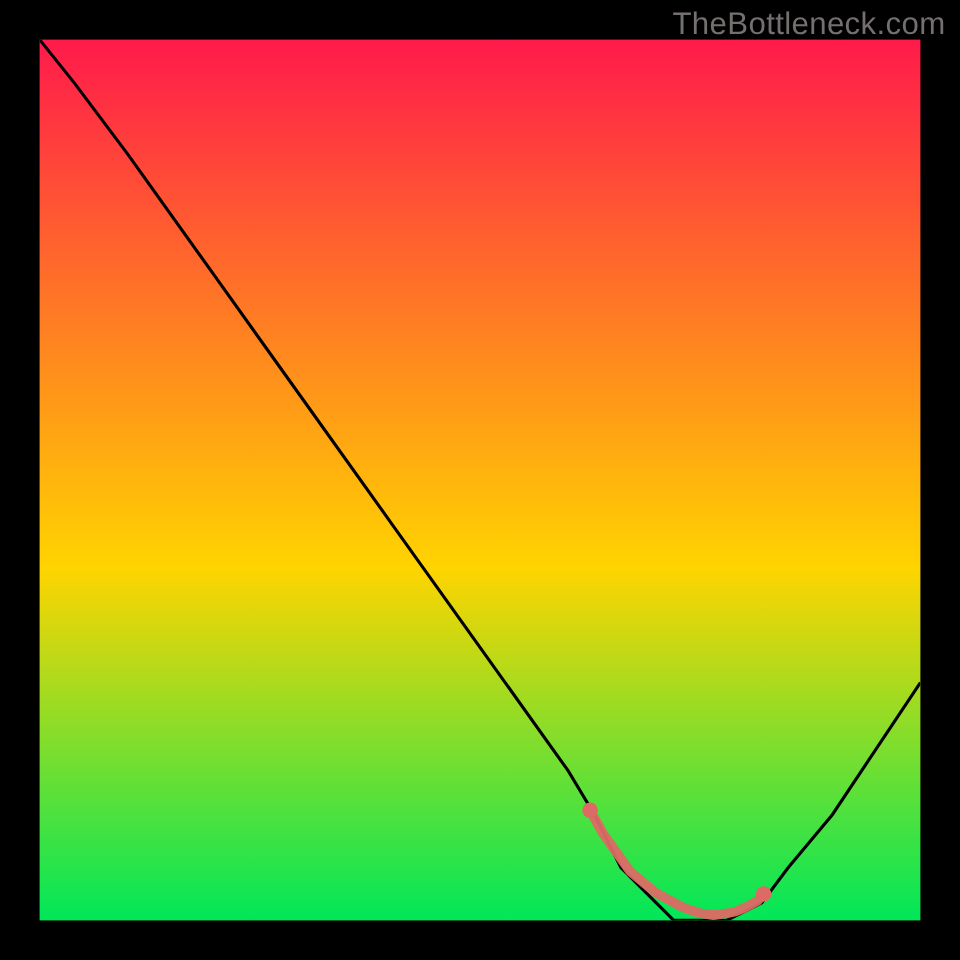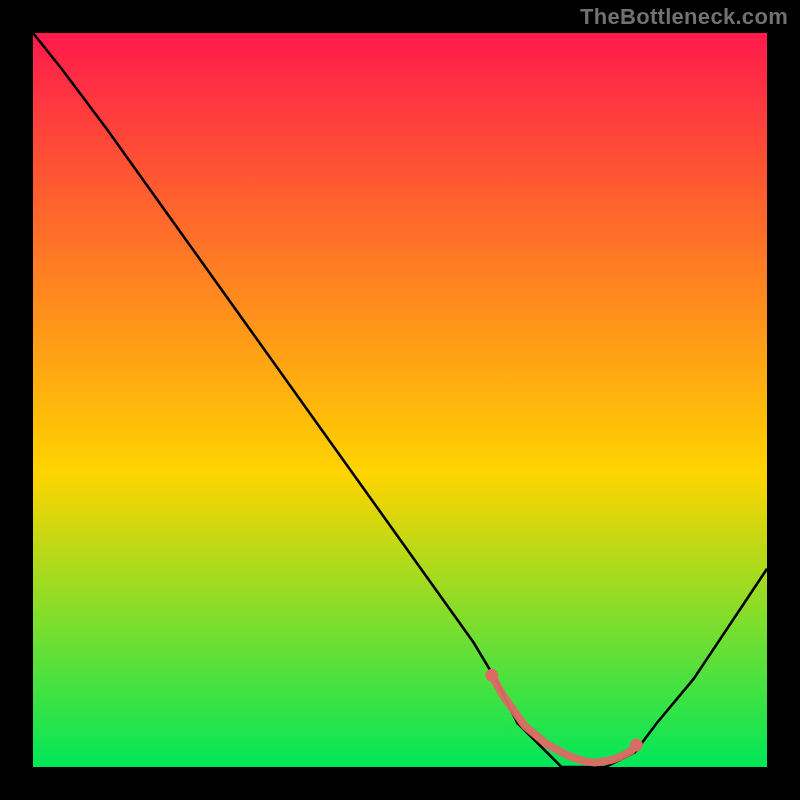--- a/index.html
+++ b/index.html
@@ -14,22 +14,22 @@
     position: relative;
     width: 800px;
     height: 800px;
     background: #000;
   }
   .watermark {
     position: absolute;
     top: 4px;
     right: 12px;
     font-family: Arial, Helvetica, sans-serif;
-    font-size: 22px;
-    font-weight: 700;
+    font-size: 26px;
+    font-weight: 400;
     color: #73706f;
     letter-spacing: 0.3px;
     z-index: 20;
   }
   svg.chart {
     position: absolute;
     top: 0;
     left: 0;
     width: 800px;
     height: 800px;

